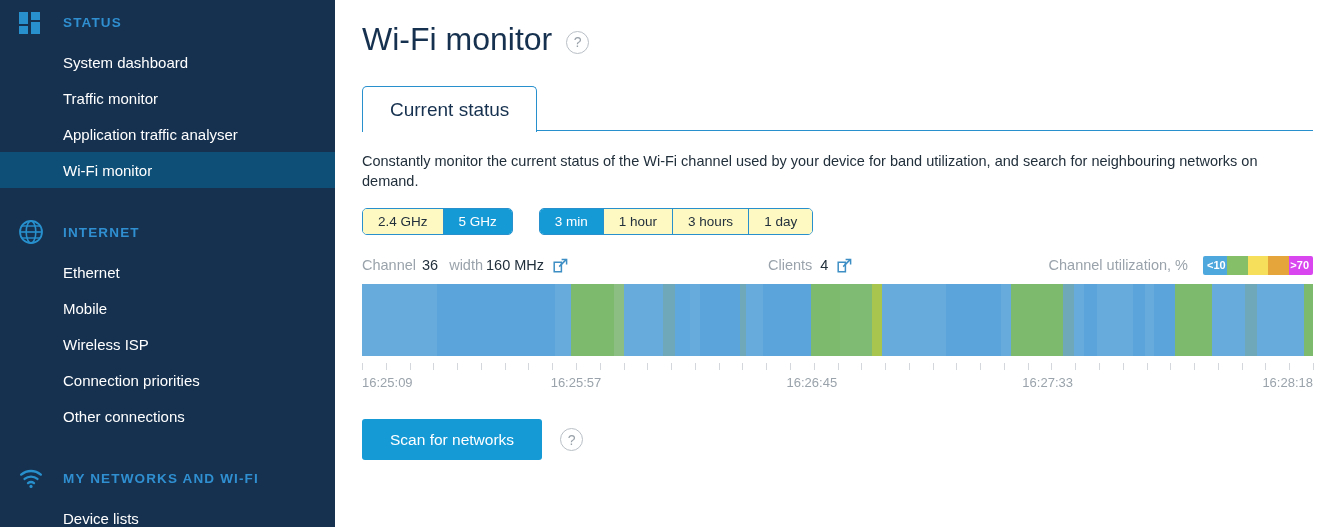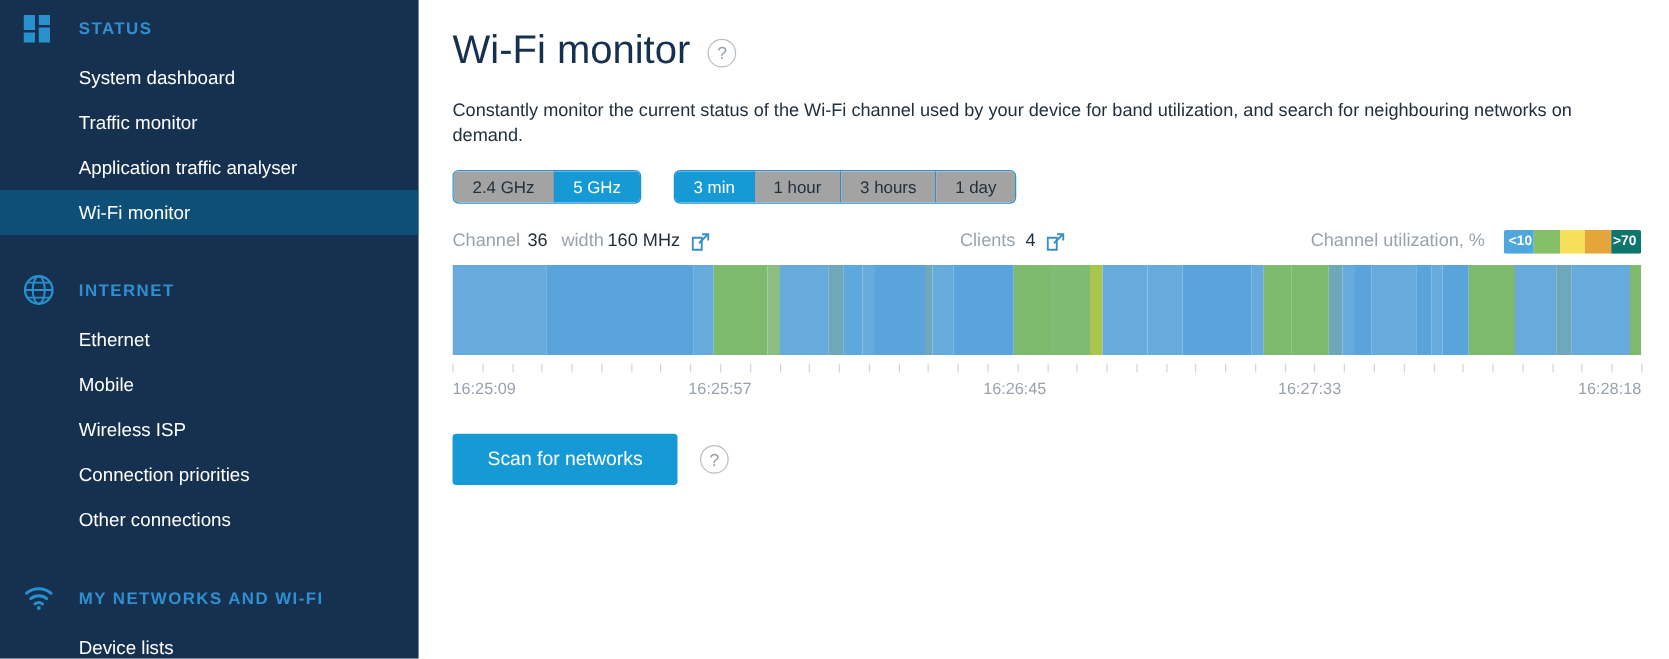--- a/index.html
+++ b/index.html
@@ -131,21 +131,21 @@
     overflow: hidden;
     height: 27px;
   }
   .btn-group + .btn-group { margin-left: 26px; }
   .seg {
     padding: 0 15px;
     height: 100%;
     display: flex; align-items: center; justify-content: center;
     font-size: 13.5px;
     color: #22303c;
-    background: #a3a3a3;
+    background: #fef9c3;
     cursor: pointer;
     border-right: 1.3px solid #2790cd;
     white-space: nowrap;
   }
   .seg:last-child { border-right: none; }
   .seg.on { background: #169ad6; color: #ffffff; }
 
   
   .info-row {
     margin-top: 19px;
@@ -295,20 +295,23 @@
     </div>
   </nav>
 
   <main class="main">
 
     <div class="page-title-row">
       <h1 class="page-title">Wi-Fi monitor</h1>
       <span class="help-circle">?</span>
     </div>
 
+    <div class="tabs-row">
+      <div class="tab">Current status</div>
+    </div>
 
     <p class="desc">Constantly monitor the current status of the Wi-Fi channel used by your device for band utilization, and search for neighbouring networks on demand.</p>
 
     <div class="controls">
       <div class="btn-group">
         <div class="seg">2.4 GHz</div>
         <div class="seg on">5 GHz</div>
       </div>
       <div class="btn-group">
         <div class="seg on">3 min</div>
@@ -343,21 +346,21 @@
         </span>
       </span>
 
       <span class="legend-block">
         <span class="legend-label">Channel utilization, %</span>
         <span class="legend-bar">
           <span class="legend-seg first" style="background: rgb(78, 167, 221); flex: 1 1 0px;">&lt;10</span>
           <span class="legend-seg" style="background: rgb(133, 191, 103); flex: 1 1 0px;"></span>
           <span class="legend-seg" style="background: rgb(245, 223, 91); flex: 1 1 0px;"></span>
           <span class="legend-seg" style="background: rgb(230, 165, 58); flex: 1 1 0px;"></span>
-          <span class="legend-seg last" style="background: #0f766e; flex: 1 1 0px;">&gt;70</span>
+          <span class="legend-seg last" style="background: #d946ef; flex: 1 1 0px;">&gt;70</span>
         </span>
       </span>
     </div>
 
     <div class="chart-wrap">
       <div class="chart" id="chart-bands">
           <div class="band" style="background: rgb(103, 171, 221); width: 7.91667%;"></div>
           <div class="band" style="background: rgb(90, 164, 219); width: 4.89583%;"></div>
           <div class="band" style="background: rgb(90, 164, 219); width: 2.08333%;"></div>
           <div class="band" style="background: rgb(90, 164, 219); width: 5.41667%;"></div>

